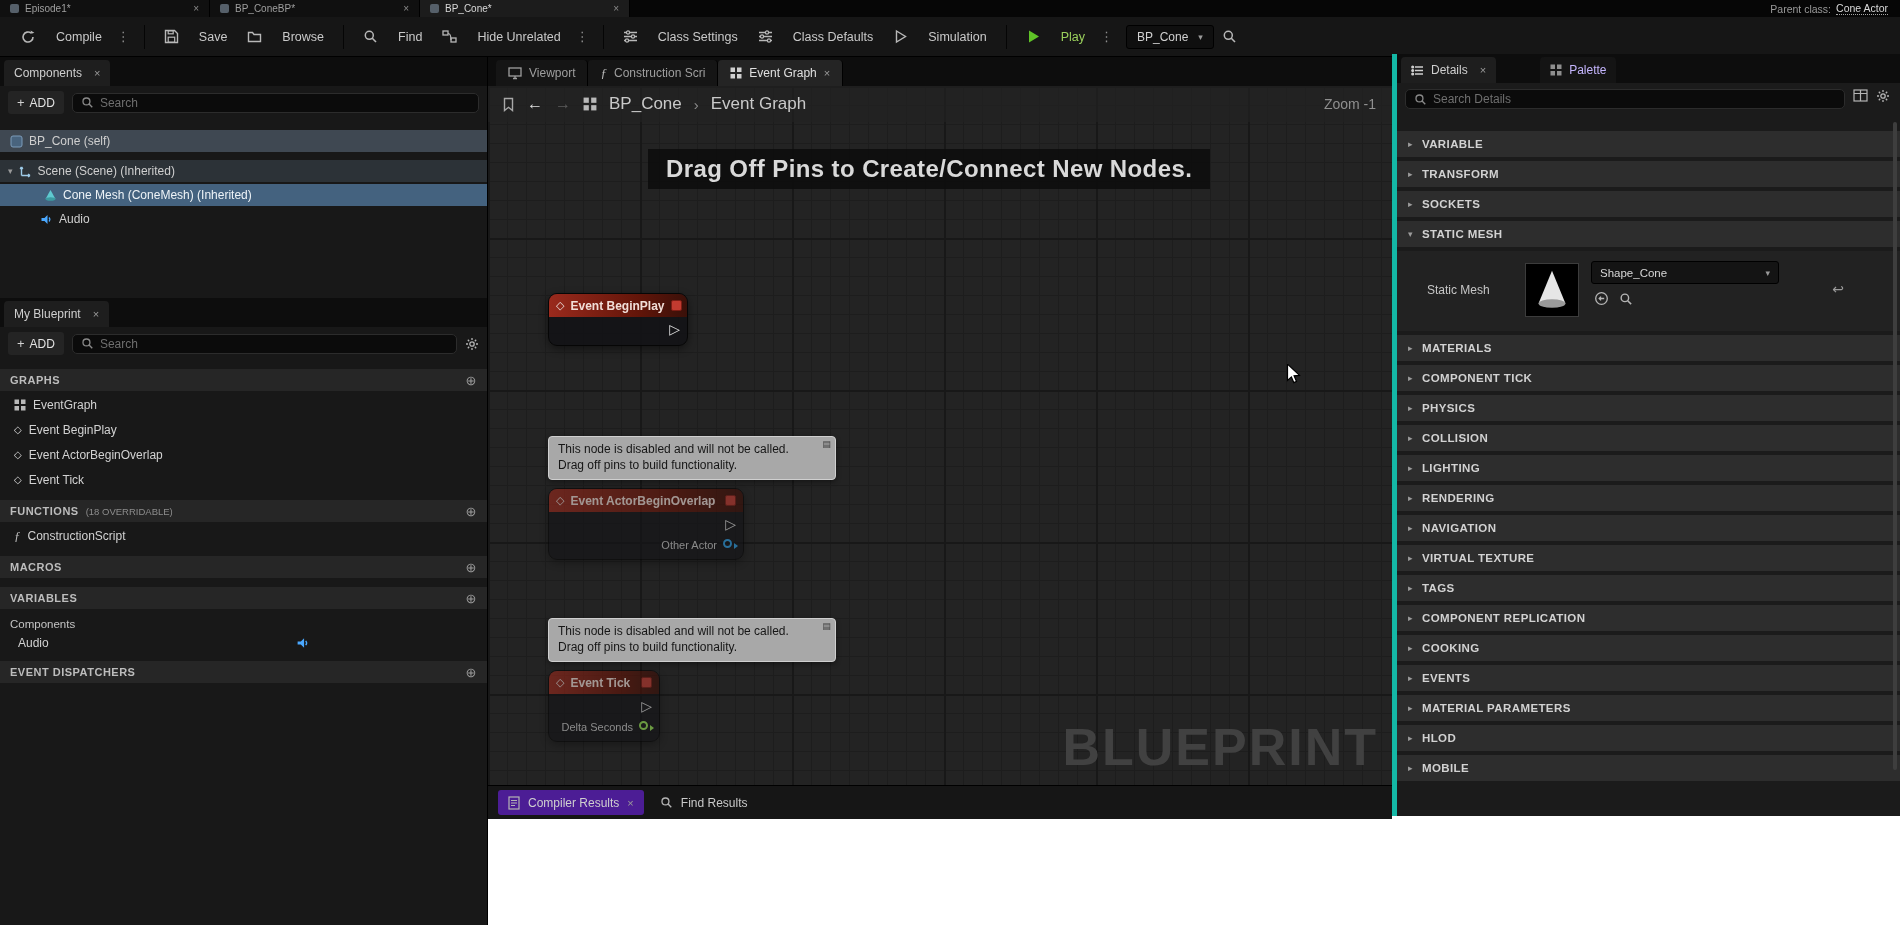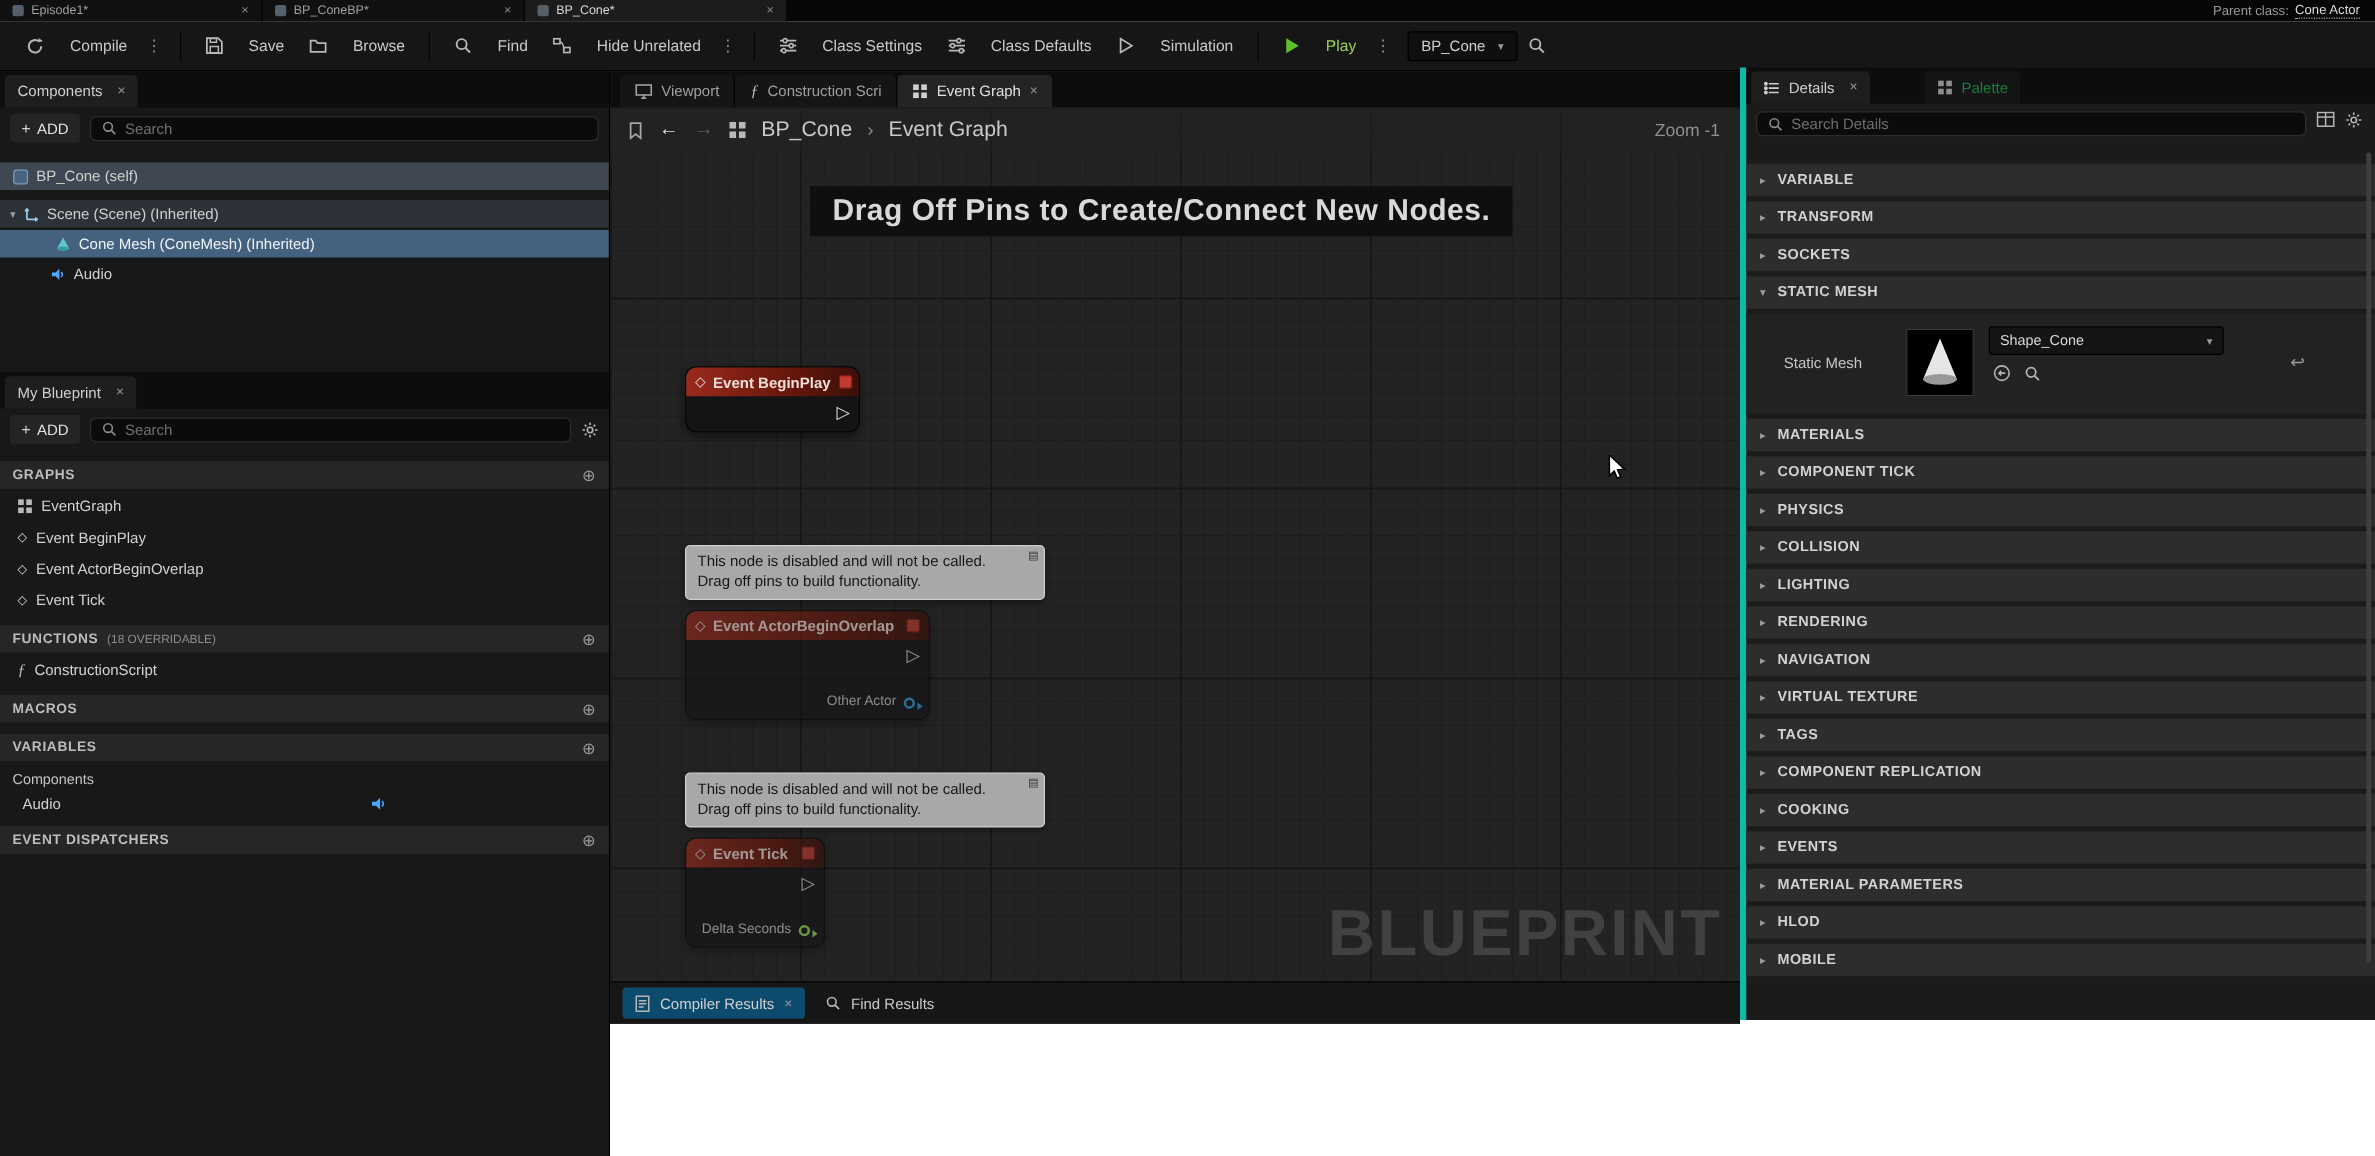--- a/index.html
+++ b/index.html
@@ -21,21 +21,21 @@
   .kebab { color:#8f8f8f; padding:0 5px; font-size:13px; }
   .tdiv { width:1px; height:24px; background:#050505; margin:0 9px; flex:none; }
   .play-label { color:#9ad05c; }
   .debug-select { display:flex; align-items:center; gap:10px; background:#0f0f0f; border:1px solid #000; border-radius:3px; padding:4px 10px; font-size:12px; color:#d0d0d0; margin:0 8px; }
   .chev-small { color:#9a9a9a; font-size:9px; }
   .svgi { flex:none; display:block; }
 
   
   .ptabbar { height:29px; background:#0d0d0d; display:flex; align-items:flex-end; padding-left:4px; }
   .ptab { height:26px; display:flex; align-items:center; gap:7px; padding:0 10px; background:#1e1e1e; color:#cfcfcf; font-size:12px; border-radius:4px 4px 0 0; }
-  .ptab.inactive { background:#141414; color:#15803d; margin-left:44px; }
+  .ptab.inactive { background:#141414; color:#c4b5fd; margin-left:44px; }
   .ptab .x { color:#9a9a9a; font-size:11px; margin-left:5px; }
   .addrow { display:flex; align-items:center; gap:8px; padding:5px 8px; }
   .addbtn { display:flex; align-items:center; gap:5px; color:#e2e2e2; font-size:12px; padding:4px 9px; border-radius:3px; background:#242424; flex:none; }
   .addbtn .plus { color:#d0d0d0; font-size:13px; }
   .search { flex:1; display:flex; align-items:center; gap:6px; background:#0b0b0b; border:1px solid #2c2c2c; border-radius:5px; padding:3px 8px; height:20px; }
   .search input { flex:1; background:transparent; border:none; outline:none; color:#cfcfcf; font-size:12px; font-family:"Liberation Sans", sans-serif; min-width:20px; }
   .search input::placeholder { color:#6f6f6f; }
 
   
   .left { position:absolute; left:0; top:57px; width:488px; height:868px; background:#161616; border-right:1px solid #000; }
@@ -81,33 +81,33 @@
   .banner { position:absolute; left:160px; top:63px; height:40px; line-height:40px; padding:0 18px; background:rgba(14,14,14,.94); color:#d9d9d9; font-size:24px; font-weight:bold; letter-spacing:.4px; white-space:nowrap; }
   .watermark { position:absolute; right:14px; bottom:8px; font-size:52px; font-weight:bold; color:#414141; letter-spacing:2px; }
 
   .node { position:absolute; border-radius:9px; background:rgba(19,19,22,.94); border:1px solid #060606; box-shadow:0 3px 8px rgba(0,0,0,.45); }
   .nhead { height:23px; display:flex; align-items:center; gap:6px; padding:0 7px; border-radius:8px 8px 0 0; background:linear-gradient(90deg,#9a2a1d 0%, #621509 65%, #3a1009 100%); color:#f1ded8; font-size:12px; font-weight:bold; white-space:nowrap; }
   .nhead .dia { color:#eadfdc; font-size:11px; font-weight:normal; }
   .nhead .dev { margin-left:auto; width:11px; height:11px; border-radius:2px; background:#c23b30; border:1px solid #7d1d15; flex:none; }
   .nbody { padding:4px 7px 8px; }
   .execrow { display:flex; justify-content:flex-end; }
   .exec { color:#dcdcdc; font-size:14px; line-height:16px; }
-  .pinrow { display:flex; justify-content:flex-end; align-items:flex-end; gap:6px; color:#c9c9c9; font-size:11px; margin-top:23px; }
+  .pinrow { display:flex; justify-content:flex-end; align-items:flex-start; gap:6px; color:#c9c9c9; font-size:11px; margin-top:7px; }
   .pin { width:9px; height:9px; border-radius:50%; border:2px solid; position:relative; flex:none; margin-right:4px; }
   .pin.blue { border-color:#2e9fe6; }
   .pin.green { border-color:#97e356; }
   .pin::after { content:""; position:absolute; left:9px; top:1.5px; border-left:4px solid; border-top:3px solid transparent; border-bottom:3px solid transparent; }
   .pin.blue::after { border-left-color:#2e9fe6; }
   .pin.green::after { border-left-color:#97e356; }
   .dimmed { opacity:.62; }
   .dnote { position:absolute; width:288px; background:#a8a8a8; border:1px solid #cfcfcf; border-radius:4px; padding:5px 9px; color:#161616; font-size:12px; line-height:1.32; box-shadow:0 2px 5px rgba(0,0,0,.4); z-index:2; }
   .dnote .corner { position:absolute; right:4px; top:2px; color:#3c3c3c; font-size:9px; }
 
   .bbar { height:34px; background:#161616; display:flex; align-items:center; padding-left:10px; gap:16px; border-top:1px solid #000; }
-  .btab { display:flex; align-items:center; gap:8px; background:#0c4a6e; height:25px; padding:0 10px; border-radius:3px; color:#cfcfcf; font-size:12px; }
+  .btab { display:flex; align-items:center; gap:8px; background:#4c1d95; height:25px; padding:0 10px; border-radius:3px; color:#cfcfcf; font-size:12px; }
   .btab .x { color:#9a9a9a; font-size:11px; }
   .bfind { display:flex; align-items:center; gap:8px; color:#c9c9c9; font-size:12px; }
 
   
   .right { position:absolute; left:1392px; top:54px; width:508px; height:762px; background:#1b1b1b; border-left:5px solid #14b8a6; }
   .dsearchrow { display:flex; align-items:flex-start; gap:8px; padding:6px 10px 6px 8px; height:34px; margin-bottom:14px; }
   .drows { padding:0; }
   .drow { height:26px; background:#2d2d2d; margin-bottom:4px; display:flex; align-items:center; gap:9px; padding:0 11px; font-size:11.5px; font-weight:bold; letter-spacing:.4px; color:#d2d2d2; }
   .drow .chev { color:#9c9c9c; font-size:9px; font-weight:normal; }
   .smblock { position:relative; background:#222222; height:80px; margin-bottom:4px; font-size:12px; color:#c6c6c6; }

